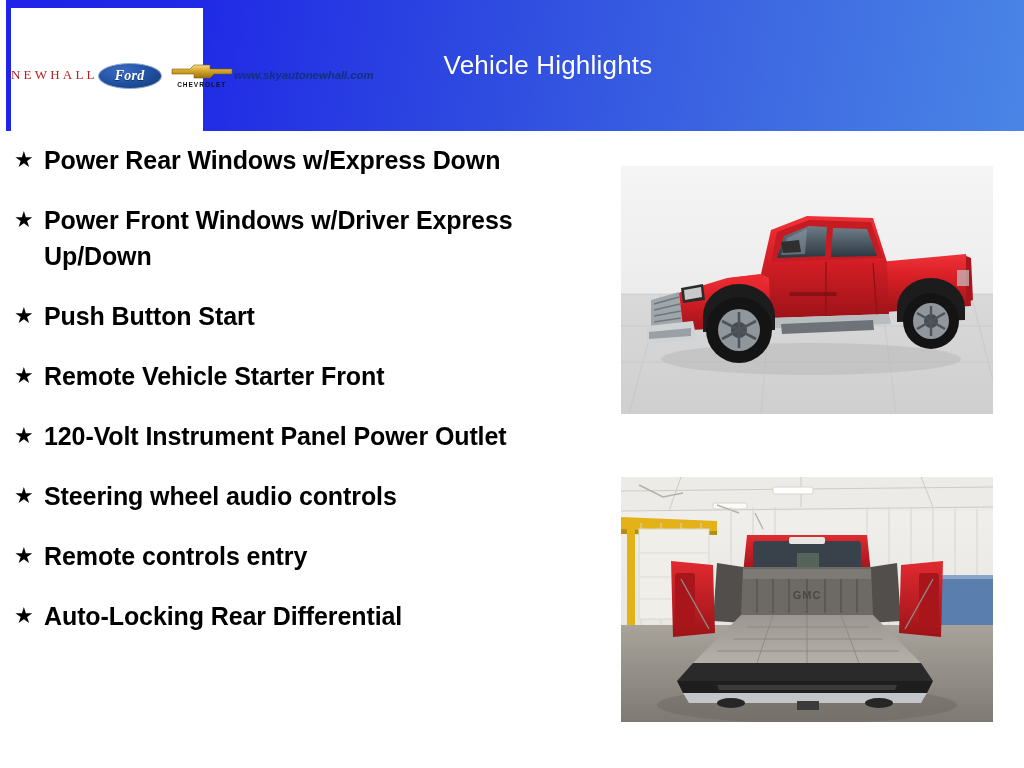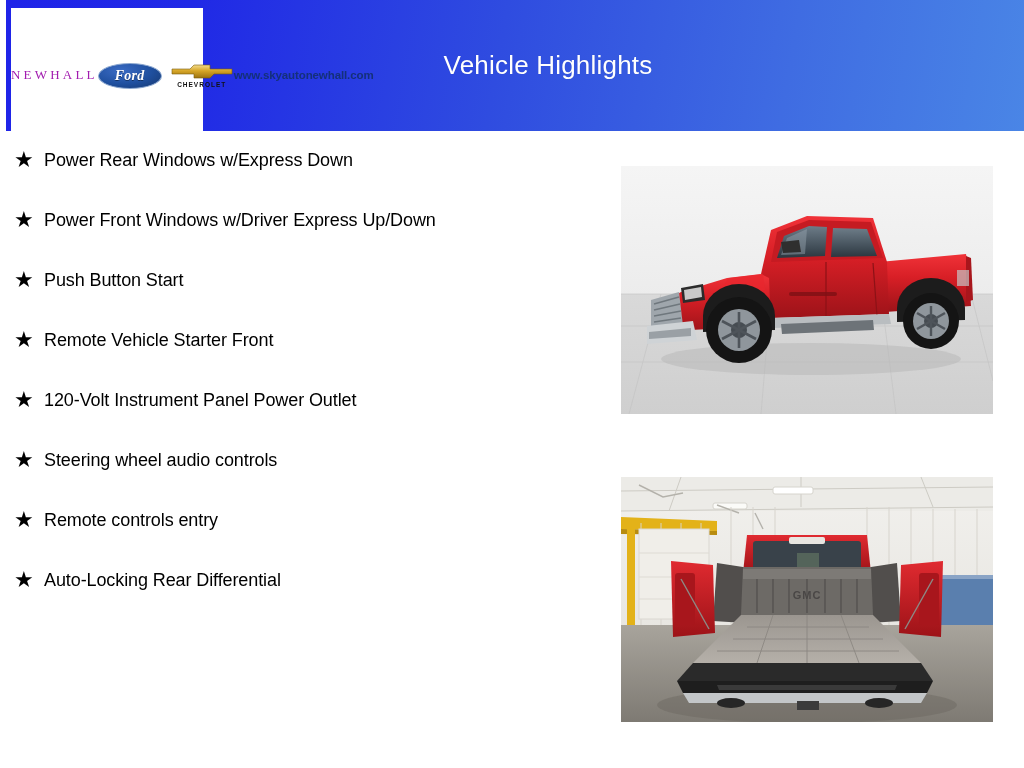--- a/index.html
+++ b/index.html
@@ -46,21 +46,21 @@
     font-weight:bold; font-style:italic;
     font-size:36px; color:#ffffff;
     letter-spacing:-1px;
     transform:scaleX(1.18);
     text-shadow:1px 1px 0 rgba(0,0,0,.35);
     line-height:1;
   }
   .newhall-text {
     margin-top:3px;
     font-family:"Liberation Serif", serif;
-    font-size:13px; color:#a21caf; letter-spacing:3.2px;
+    font-size:13px; color:#b91c1c; letter-spacing:3.2px;
     font-weight:400;
   }
   .brand-row {
     margin-top:4px; width:170px; height:30px;
     display:flex; align-items:center; justify-content:center; gap:8px;
   }
   .ford-oval {
     width:64px; height:26px; border-radius:50%;
     background:radial-gradient(ellipse at 35% 28%,#3a6bc4 0%,#1f4f9e 55%,#17376d 100%);
     border:1px solid #8aa6cf;
@@ -75,41 +75,41 @@
   .chev-wrap { display:flex; flex-direction:column; align-items:center; }
   .chev-bowtie { width:64px; height:17px; }
   .chev-label {
     font-family:"Liberation Sans", sans-serif;
     font-size:6.5px; font-weight:bold; color:#111;
     letter-spacing:1px; margin-top:1px;
   }
   .site-url {
     margin-top:2px;
     font-family:"Liberation Sans", sans-serif;
-    font-weight:bold;
+    font-style:italic; font-weight:bold;
     font-size:11.5px; color:#14307a; letter-spacing:-0.1px;
   }
 
   
   .features {
     position:absolute; left:10px; top:142px; width:590px;
   }
   .feature-item {
     display:flex; align-items:flex-start;
     margin-bottom:24px;
   }
   .feature-bullet {
     flex:0 0 auto; width:34px;
     font-size:22px; line-height:36px; color:#000;
     text-align:left; padding-left:4px;
   }
   .feature-text {
     flex:1 1 auto;
-    font-size:18px; line-height:36px; color:#000;
-    font-weight:400; letter-spacing:-0.1px;
+    font-size:25px; line-height:36px; color:#000;
+    font-weight:700; letter-spacing:-0.1px;
   }
 
   
   .photo {
     position:absolute; overflow:hidden; background:#eee;
   }
   #photo-exterior { left:621px; top:166px; width:372px; height:248px; }
   #photo-bed      { left:621px; top:477px; width:372px; height:245px;text-align:right; }
   .photo svg { display:block; width:100%; height:100%; }
 </style>

